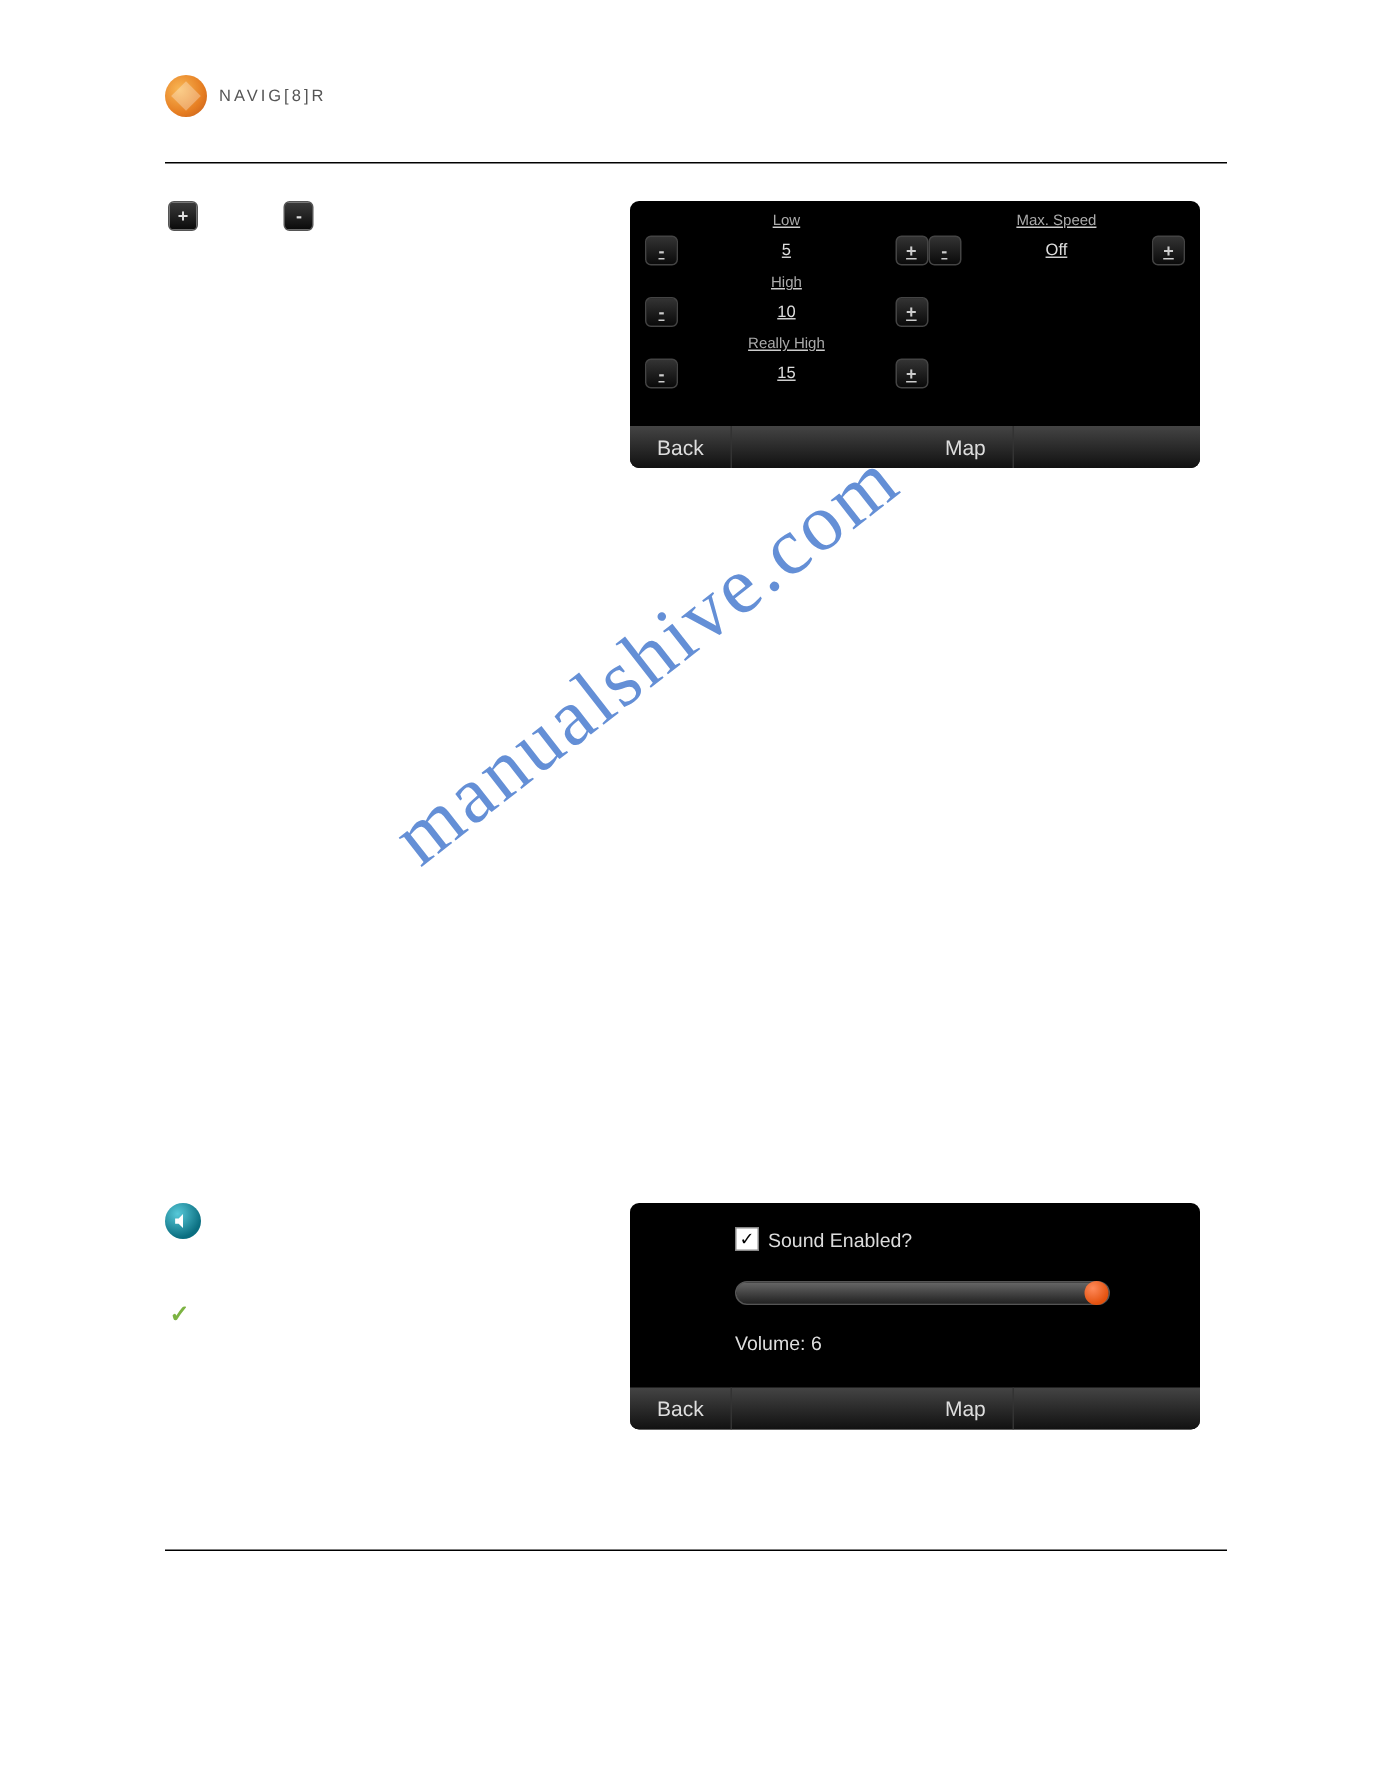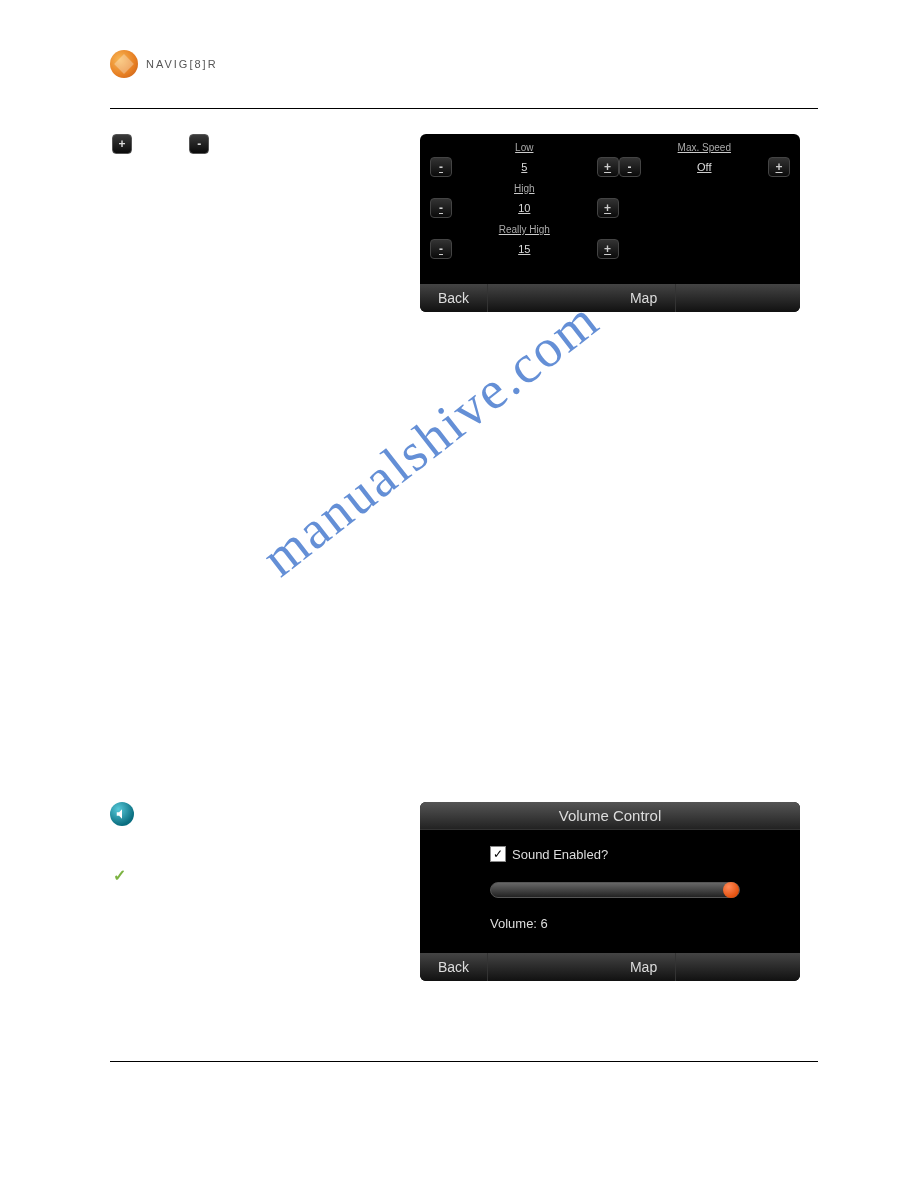--- a/index.html
+++ b/index.html
@@ -113,21 +113,20 @@
       <span class="speaker-icon">
         <svg viewBox="0 0 24 24" fill="#fff">
             <path d="M3 9v6h4l5 5V4L7 9H3z"></path>
           </svg>
       </span>
       <div style="height:40px"></div>
       <span class="check-icon">✓</span>
     </div>
     <div class="col-right">
       <div class="device" style="width:380px;">
-        <div class="device-title">Volume Control</div>
         <div class="vol-body">
           <div class="chk-row">
             <span class="chk-box">✓</span>
             <span style="color:#ddd; font-size:13px;">Sound Enabled?</span>
           </div>
           <div class="slider-wrap">
             <div class="slider-knob"></div>
           </div>
           <div class="vol-label">Volume: 6</div>
         </div>

